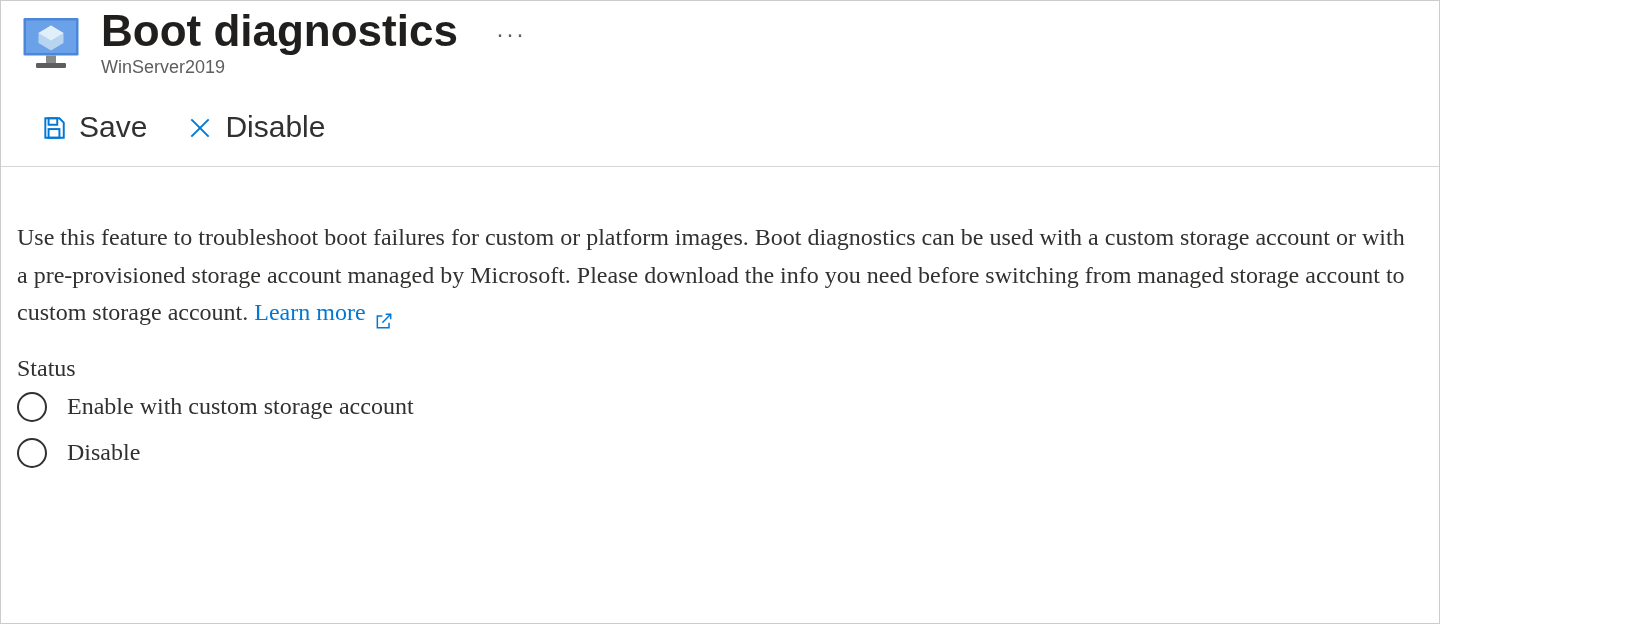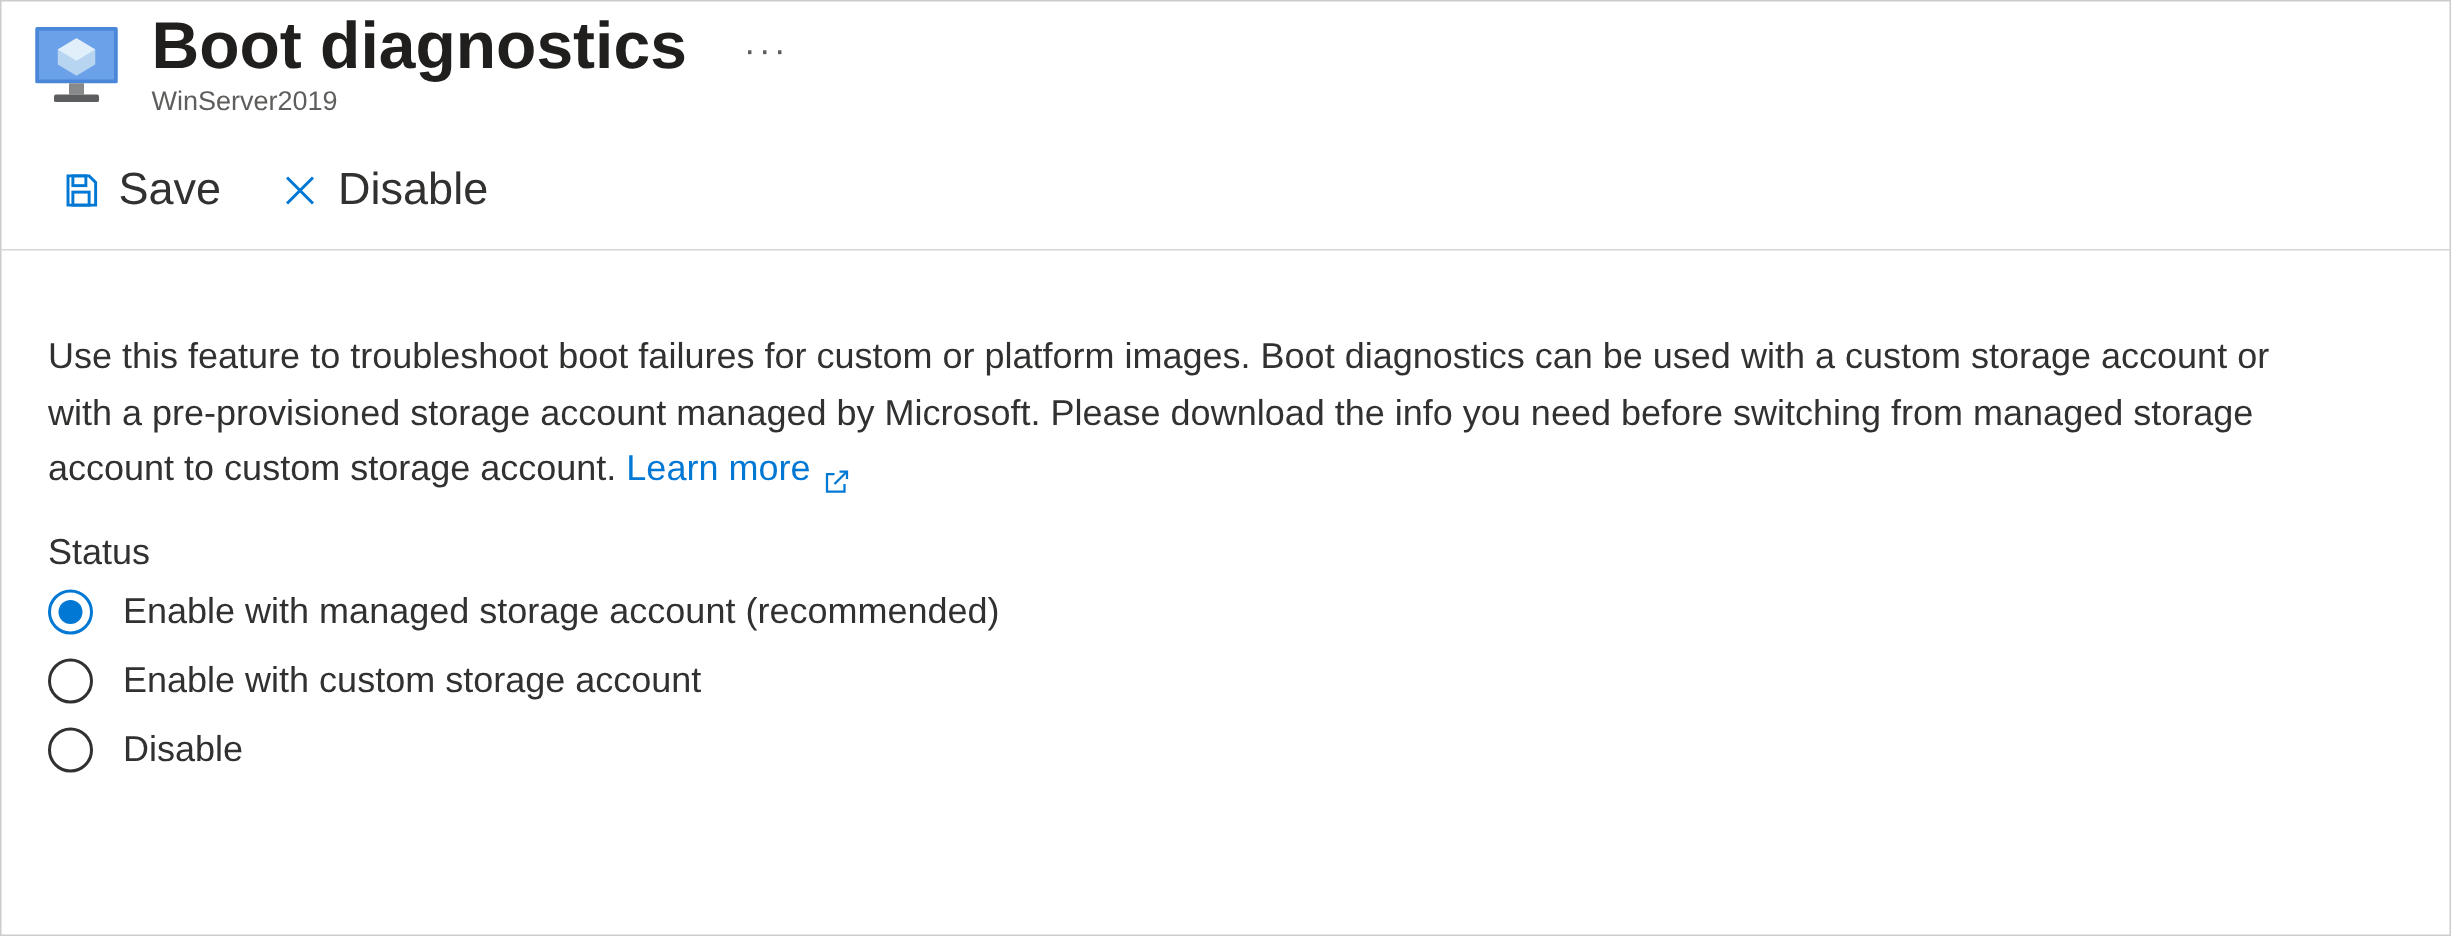--- a/index.html
+++ b/index.html
@@ -5,21 +5,21 @@
   * { box-sizing: border-box; }
   html, body {
     margin: 0;
     padding: 0;
     font-family: "Segoe UI", -apple-system, BlinkMacSystemFont, sans-serif;
     color: #323130;
     background: #fff;
   }
   .panel {
     border: 1px solid #ccc;
-    width: 1634px;
+    width: 1440px;
     min-height: 624px;
     padding: 0;
   }
   .header-row {
     display: flex;
     align-items: flex-start;
     padding: 6px 20px 0 20px;
   }
   .resource-icon {
     width: 60px;
@@ -77,21 +77,22 @@
     color: #323130;
     cursor: pointer;
     padding: 4px 6px;
   }
   .toolbar-btn .icon {
     width: 26px;
     height: 26px;
   }
   .toolbar-btn .icon svg { width: 100%; height: 100%; }
   .content {
-    padding: 28px 24px 24px 31px;
+    padding: 28px 24px 24px 16px;
+    font-family: Liberation Serif, serif;
   }
   .description {
     font-size: 24px;
     line-height: 1.55;
     color: #323130;
     max-width: 1500px;
   }
   .learn-more {
     color: #0078d4;
     text-decoration: none;
@@ -203,26 +204,20 @@
           <path d="M20 4L10 14"></path>
           <path d="M18 14v6H4V6h6"></path>
         </svg>
       </a>
     </p>
 
     <div class="status-section">
       <span class="status-label">Status</span>
       <div class="radio-group" role="radiogroup">
 
-        <label class="radio-option">
-          <span class="radio-circle selected">
-            <span class="radio-dot"></span>
-          </span>
-          <span>Enable with managed storage account (recommended)</span>
-        </label>
 
         <label class="radio-option">
           <span class="radio-circle"></span>
           <span>Enable with custom storage account</span>
         </label>
 
         <label class="radio-option">
           <span class="radio-circle"></span>
           <span>Disable</span>
         </label>

